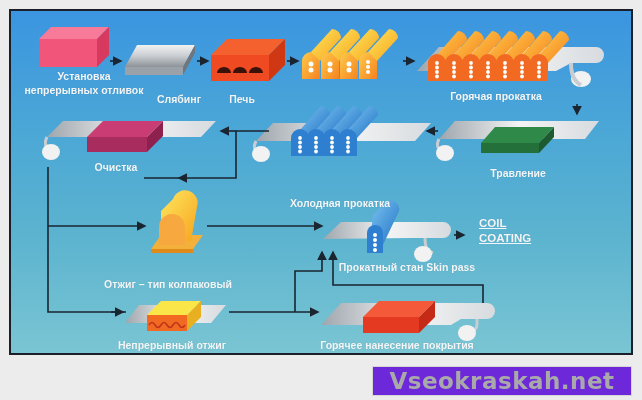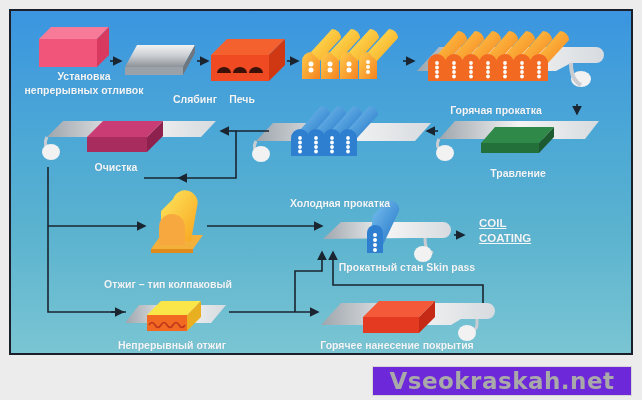--- a/index.html
+++ b/index.html
@@ -277,23 +277,23 @@
       <polygon points="352,306 408,306 408,322 352,322" fill="#e43a22"></polygon>
       <polygon points="352,306 408,306 424,290 368,290" fill="#f4593a"></polygon>
       <polygon points="408,306 424,290 424,306 408,322" fill="#c42a15"></polygon>
     </g>
   </svg>
 
   <div class="lbl" style="left:4px;top:58px;width:124px;line-height:14px;margin-left:7px;">
     <div>Установка</div>
     <div>непрерывных отливок</div>
   </div>
-  <div class="lbl" style="left:148px;top:82px;width:72px;">Слябинг</div>
+  <div class="lbl" style="left:132px;top:82px;width:72px;">Слябинг</div>
   <div class="lbl" style="left:206px;top:82px;width:50px;">Печь</div>
-  <div class="lbl" style="left:420px;top:79px;width:130px;margin-top:14px;">Горячая прокатка</div>
+  <div class="lbl" style="left:420px;top:79px;width:130px;">Горячая прокатка</div>
   <div class="lbl" style="left:472px;top:156px;width:70px;">Травление</div>
   <div class="lbl" style="left:264px;top:164px;width:130px;margin-top:22px;">Холодная прокатка</div>
   <div class="lbl" style="left:70px;top:150px;width:70px;">Очистка</div>
   <div class="lbl" style="left:82px;top:252px;width:150px;margin-top:15px;">Отжиг – тип колпаковый</div>
   <div class="lbl" style="left:316px;top:250px;width:160px;">Прокатный стан Skin pass</div>
   <div class="lbl lbl-big" style="left:468px;top:205px;text-decoration:underline;">
     <div>COIL</div>
     <div>COATING</div>
   </div>
   <div class="lbl" style="left:96px;top:328px;width:130px;">Непрерывный отжиг</div>

